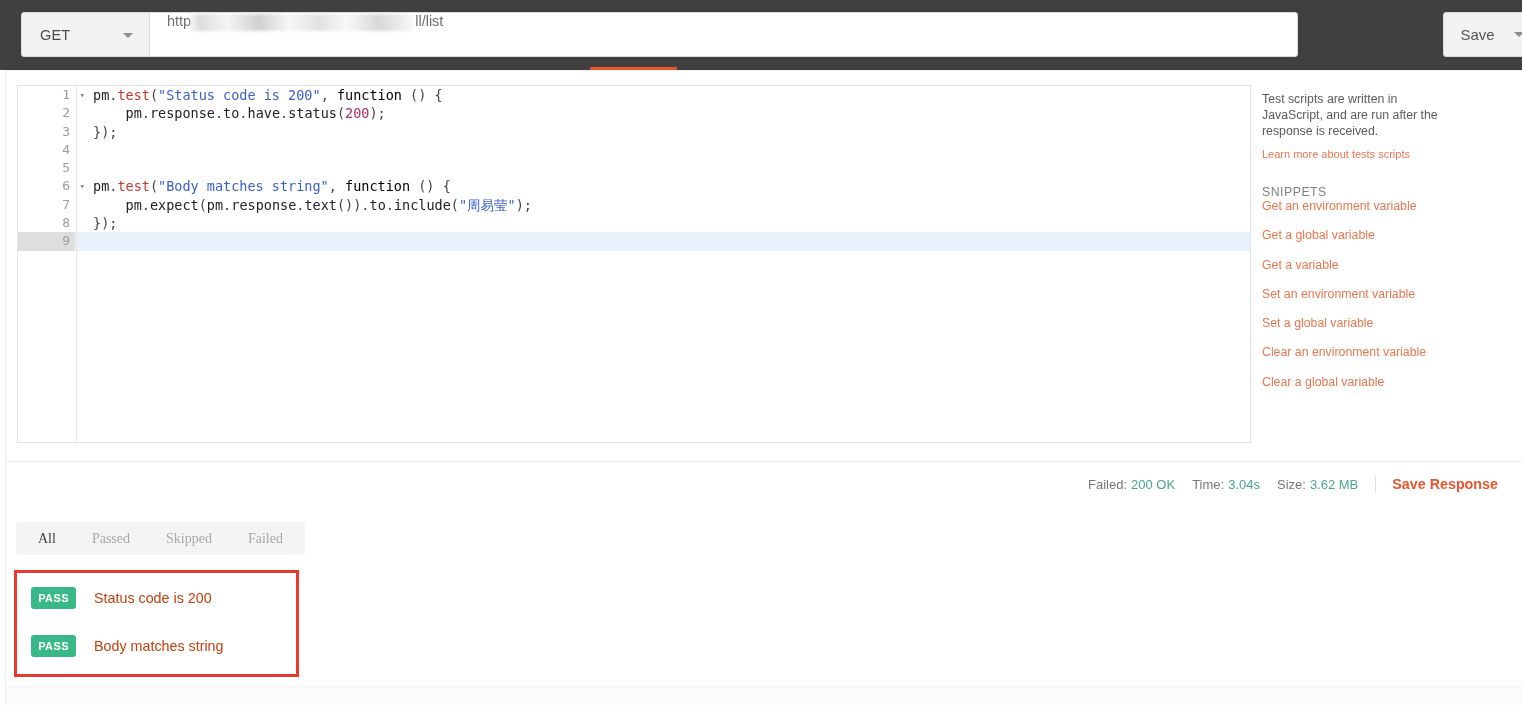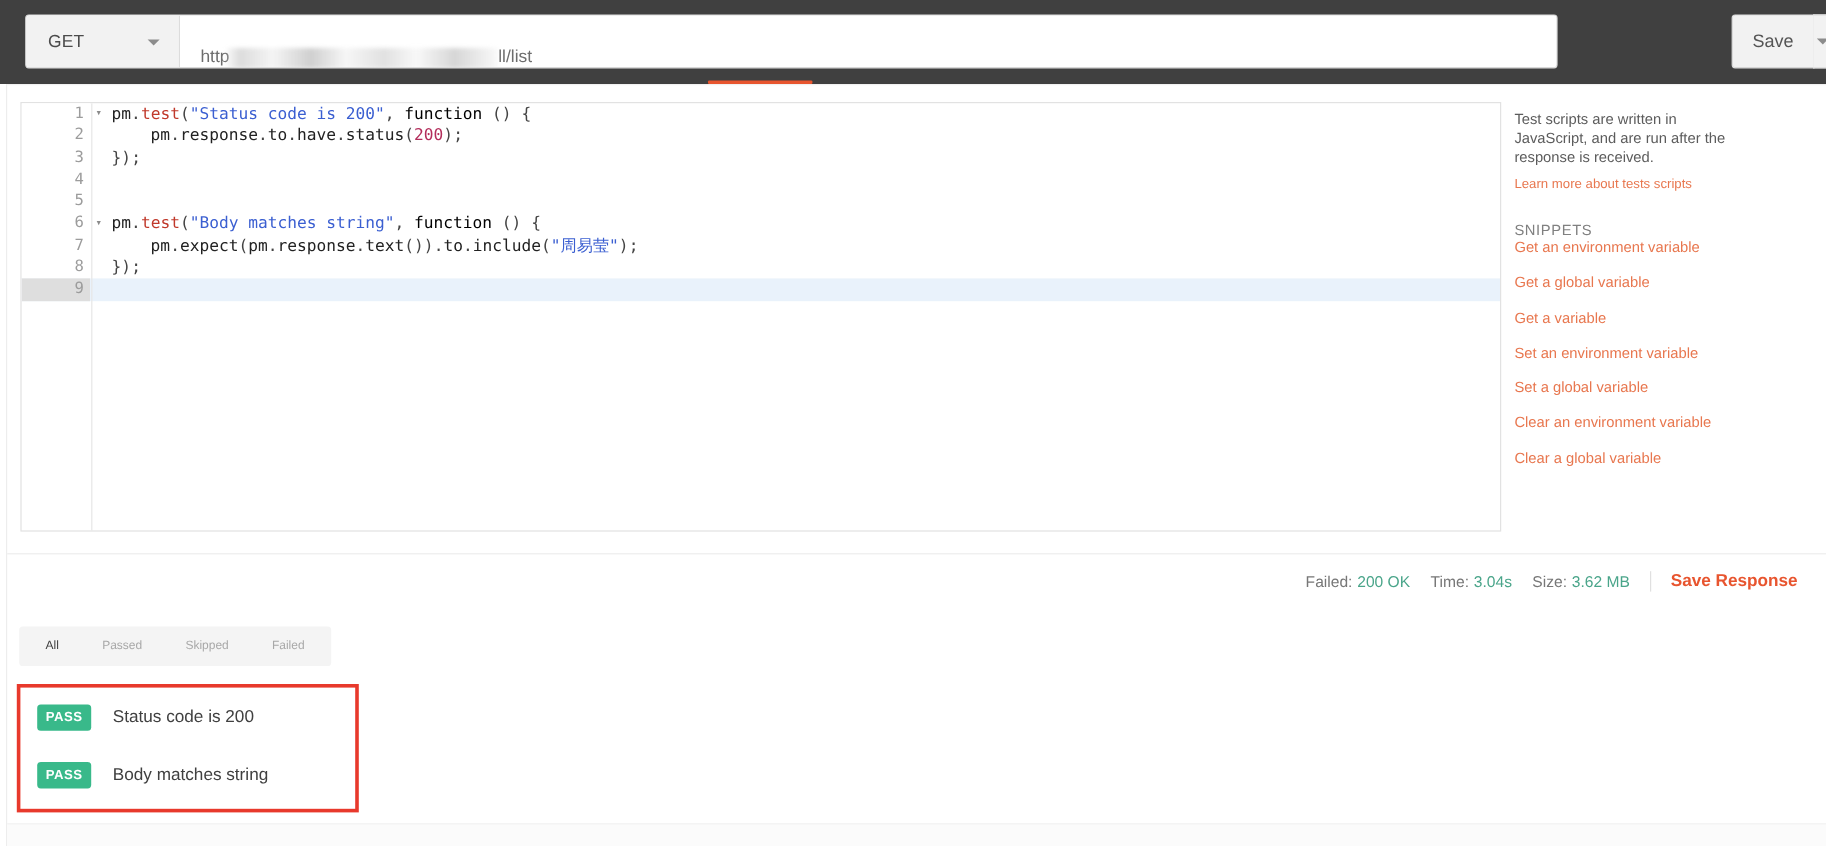--- a/index.html
+++ b/index.html
@@ -56,21 +56,21 @@
   .caret-sm {
     position: absolute; right: 16px; top: 50%;
     margin-top: -2px;
     width: 0; height: 0;
     border-left: 5px solid transparent;
     border-right: 5px solid transparent;
     border-top: 5.5px solid #8c8c8c;
   }
   .url-field {
     flex: 1;
-    display: flex; align-items: flex-end;
+    display: flex; align-items: flex-start;
     padding-left: 17px;
     position: relative;
     overflow: hidden;
     cursor: text;
   }
   .url-pre, .url-post {
     font-size: 14.5px;
     color: #6d6d6d;
     white-space: nowrap;
   }
@@ -321,23 +321,24 @@
     height: 33px;
     background: #f4f4f4;
     border-radius: 3px;
     display: flex; align-items: center;
     padding: 0 4px;
   }
   .pill {
     padding: 0 18px;
     height: 33px;
     display: flex; align-items: center;
-    font-size: 10px;
+    font-size: 14px;
     color: #a8a8a8;
     cursor: pointer;
+    font-family: Liberation Serif, serif;
   }
   .pill.active { color: #3d3d3d; }
 
   
   .redbox {
     position: absolute; left: 14px; top: 570px;
     width: 285px; height: 107px;
     border: 3px solid #e8392c;
     background: transparent;
     pointer-events: none;
@@ -359,21 +360,21 @@
     color: #ffffff;
     font-size: 11px;
     font-weight: bold;
     letter-spacing: .4px;
     display: flex; align-items: center; justify-content: center;
     flex: 0 0 auto;
   }
   .result-name {
     margin-left: 18px;
     font-size: 14.3px;
-    color: #404040;
+    color: #c2410c;
     white-space: nowrap;
   }
 
   .bottom-strip {
     position: absolute; left: 6px; top: 686px;
     width: 1516px; height: 19px;
     background: #fbfbfb;
     border-top: 1px solid #f2f2f2;
   }
 </style>

